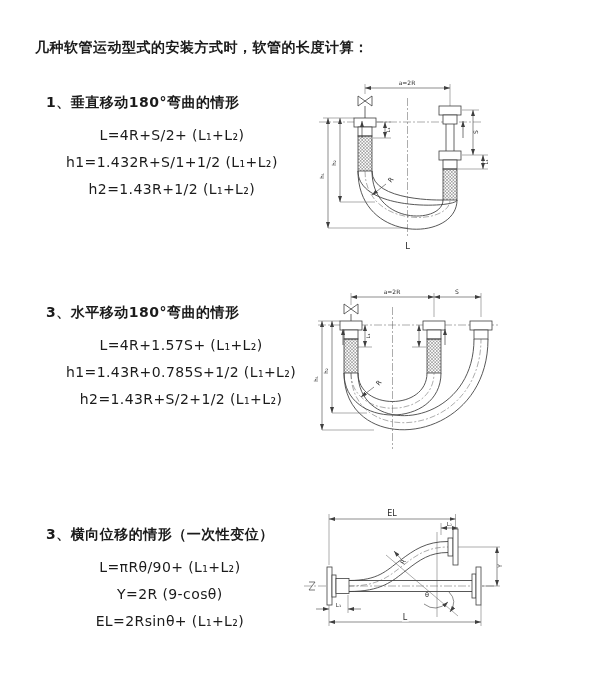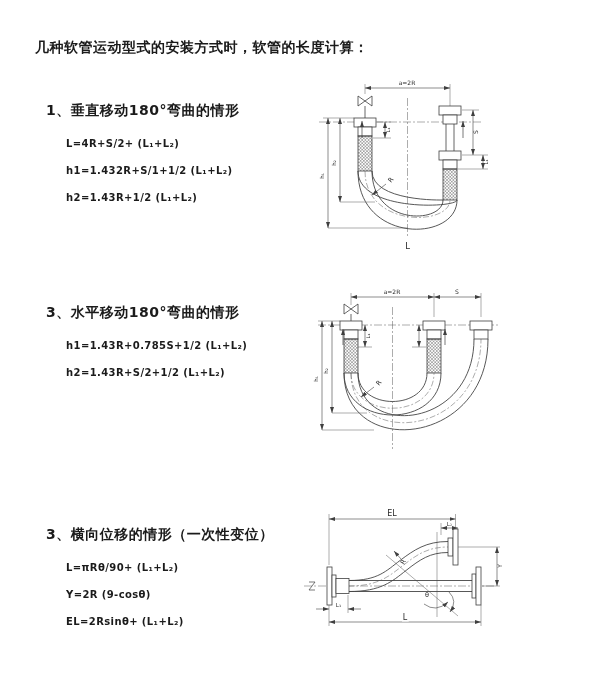--- a/index.html
+++ b/index.html
@@ -8,23 +8,23 @@
     font-family:"DejaVu Sans","Liberation Sans",sans-serif;color:#1b1b1b;
   }
   .page-title{
     position:absolute;left:35px;top:15px;font-size:14px;font-weight:bold;
     letter-spacing:0.5px;white-space:nowrap;margin-top:24px;
   }
   .section{position:absolute;left:46px;}
   .section .heading{font-size:14px;font-weight:bold;white-space:nowrap;letter-spacing:0.5px;}
   .section .formulas{margin:10px 0 0 20px;}
   .section .formula{
-    font-size:10px;font-weight:700;line-height:27px;white-space:nowrap;letter-spacing:0.4px;
+    font-size:14px;font-weight:400;line-height:27px;white-space:nowrap;letter-spacing:0.4px;text-align:center;
   }
-  #sec1{top:102px;}
+  #sec1{top:94px;}
   #sec2{top:304px;}
   #sec3{top:516px;margin-top:10px;}
   .diag{position:absolute;}
   #diag1{left:311px;top:76px;}
   #diag2{left:312px;top:287px;}
   #diag3{left:300px;top:505px;}
   svg text{font-family:"DejaVu Sans","Liberation Sans",sans-serif;fill:#2a2a2a;}
 </style>
 </head>
 <body>
@@ -36,20 +36,21 @@
   <div class="formulas">
     <div class="formula">L=4R+S/2+ (L₁+L₂)</div>
     <div class="formula">h1=1.432R+S/1+1/2 (L₁+L₂)</div>
     <div class="formula">h2=1.43R+1/2 (L₁+L₂)</div>
   </div>
 </div>
 
 <div class="section" id="sec2">
   <div class="heading">3、水平移动180°弯曲的情形</div>
   <div class="formulas">
+    <div class="formula">L=4R+1.57S+ (L₁+L₂)</div>
     <div class="formula">h1=1.43R+0.785S+1/2 (L₁+L₂)</div>
     <div class="formula">h2=1.43R+S/2+1/2 (L₁+L₂)</div>
   </div>
 </div>
 
 <div class="section" id="sec3">
   <div class="heading">3、横向位移的情形（一次性变位）</div>
   <div class="formulas">
     <div class="formula">L=πRθ/90+ (L₁+L₂)</div>
     <div class="formula">Y=2R (9-cosθ)</div>

